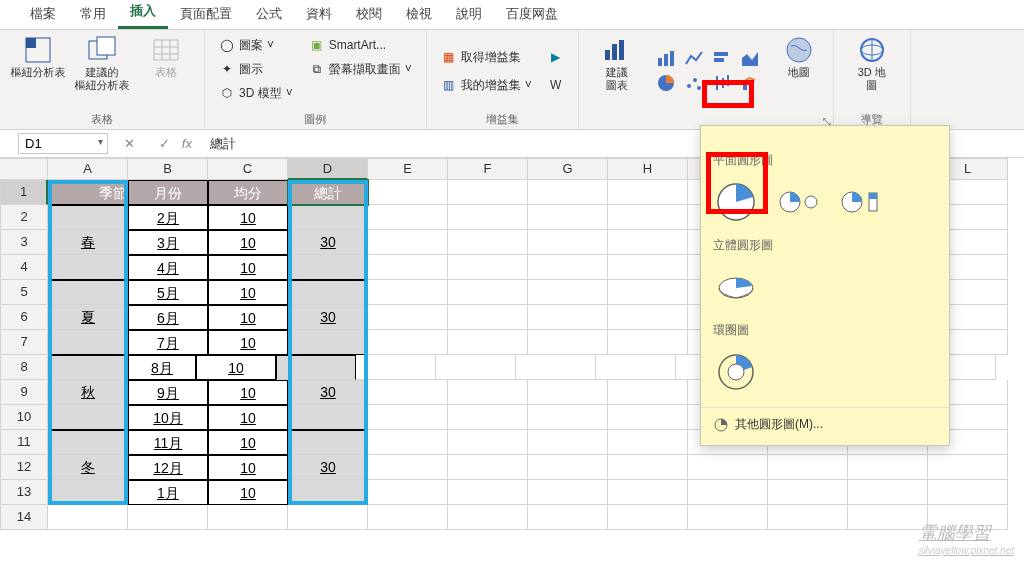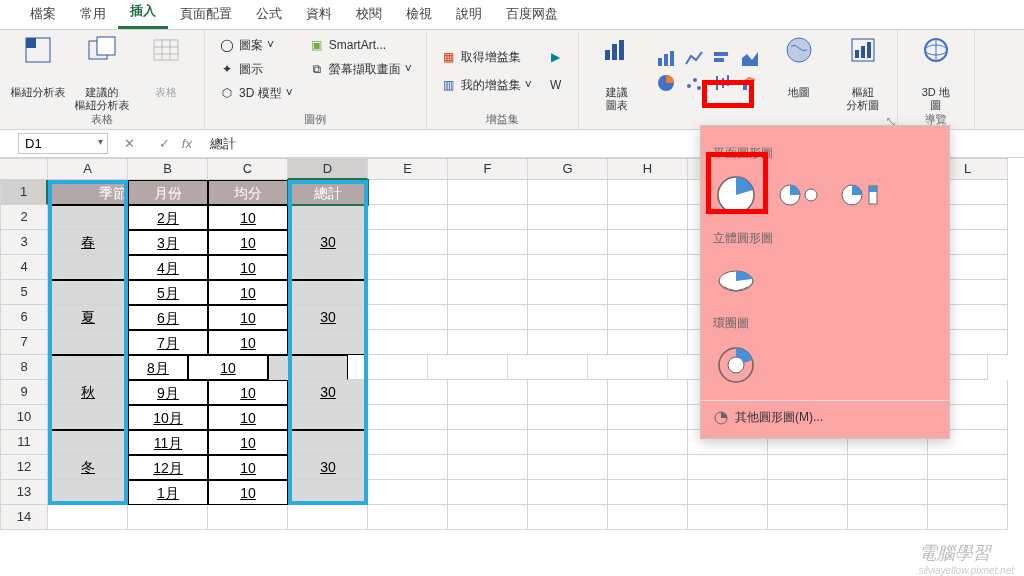--- a/index.html
+++ b/index.html
@@ -6,21 +6,21 @@
     body { background:#fff; width:1024px; height:576px; overflow:hidden; position:relative; font-size:13px; }
     
     .tabs { height:30px; background:#fff; border-bottom:1px solid #d4d4d4; display:flex; align-items:flex-end; padding-left:18px; }
     .tab { padding:6px 12px; color:#444; cursor:pointer;text-align:right; }
     .tab.active { color:#217346; border-bottom:3px solid #217346; font-weight:600; }
     
     .ribbon { height:100px; background:#f3f2f1; border-bottom:1px solid #d4d4d4; display:flex; position:relative; }
     .group { border-right:1px solid #e1dfdd; padding:4px 10px 2px; display:flex; flex-direction:column; align-items:center; justify-content:space-between; }
     .group-title { font-size:11px; color:#666; margin-top:2px; }
     .group-body { display:flex; gap:8px; align-items:flex-start; height:74px; }
-    .big-btn { display:flex; flex-direction:column; align-items:center; width:56px; gap:20px; cursor:pointer; }
+    .big-btn { display:flex; flex-direction:column; align-items:center; width:56px; gap:0; cursor:pointer; }
     .big-btn .ico { width:32px; height:32px; display:flex; align-items:center; justify-content:center; }
     .big-btn span { font-size:11px; text-align:center; line-height:1.2; color:#333; }
     .small-stack { display:flex; flex-direction:column; gap:2px; }
     .small-btn { display:flex; align-items:center; gap:4px; height:22px; padding:0 4px; cursor:pointer; font-size:12px; color:#333; white-space:nowrap; }
     .small-btn .si { width:16px; height:16px; display:inline-flex; align-items:center; justify-content:center; }
     .chart-grid { display:grid; grid-template-columns:repeat(4,26px); grid-auto-rows:22px; gap:2px; }
     .chart-grid .cc { border:1px solid transparent; display:flex; align-items:center; justify-content:center; cursor:pointer; }
     
     .fbar { height:28px; border-bottom:1px solid #d4d4d4; display:flex; align-items:center; font-size:13px; }
     .namebox { width:90px; border:1px solid #c8c6c4; margin:2px 4px 2px 18px; padding:2px 22px 2px 6px; background:#fff; position:relative; }
@@ -45,30 +45,30 @@
     .bThick { border:1px solid #000 !important; }
     .bL { border-left:1px solid #000 !important; }
     .bR { border-right:1px solid #000 !important;text-decoration:underline; }
     .bT { border-top:1px solid #000 !important; }
     .bB { border-bottom:1px solid #000 !important; }
     
     .selcell { outline:2px solid #217346; outline-offset:-1px; position:relative; }
     
     .hlA, .hlD { position:absolute; border:4px solid #29abe2; pointer-events:none; }
     
-    .pie-panel { position:absolute; top:125px; left:700px; width:250px; background:#fca5a5; border:1px solid #c8c6c4; box-shadow:0 4px 12px rgba(0,0,0,.2); padding:17px 0 6px; z-index:5; }
+    .pie-panel { position:absolute; top:125px; left:700px; width:250px; background:#fef9c3; border:1px solid #c8c6c4; box-shadow:0 4px 12px rgba(0,0,0,.2); padding:24px 0 6px; z-index:5; }
     .pp-title { font-size:12px; color:#666; padding:2px 12px 4px; }
     .pp-row { display:flex; gap:16px; padding:6px 12px 10px; }
     .pp-item { width:46px; height:46px; display:flex; align-items:center; justify-content:center; cursor:pointer; border:1px solid transparent; }
     .pp-sep { border-top:1px solid #e1dfdd; margin:2px 0; }
     .pp-more { padding:6px 12px; font-size:12px; color:#333; display:flex; align-items:center; gap:6px; cursor:pointer; }
     
     .redbox1 { position:absolute; border:5px solid #ff0000; pointer-events:none; z-index:6; }
     .redbox2 { position:absolute; border:5px solid #ff0000; pointer-events:none; z-index:6; }
-    .watermark { position:absolute; right:10px; bottom:0; font-family:cursive; font-style:italic; color:#bbb; font-size:18px; pointer-events:none; }
+    .watermark { position:absolute; right:10px; bottom:20px; font-family:cursive; font-style:italic; color:#bbb; font-size:18px; pointer-events:none;text-decoration:underline; }
     .watermark small { display:block; font-size:10px; text-align:right; color:#ccc; }
   </style>
 </head>
 <body>
 
 <div class="tabs" id="tabs">
     <div class="tab">檔案</div>
     <div class="tab">常用</div>
     <div class="tab active">插入</div>
     <div class="tab">頁面配置</div>
@@ -227,32 +227,20 @@
       </div>
       <div class="big-btn">
         <div class="ico">
             <svg width="28" height="28">
               <circle cx="14" cy="14" r="12" fill="#4472c4" opacity=".3"></circle>
               <circle cx="14" cy="14" r="12" fill="none" stroke="#4472c4"></circle>
               <path d="M6 10 Q10 8 14 12 Q18 16 22 14" fill="none" stroke="#4472c4"></path>
             </svg>
           </div>
         <span>地圖</span>
-      </div>
-      <div class="big-btn">
-        <div class="ico">
-            <svg width="28" height="28">
-              <rect x="3" y="3" width="22" height="22" fill="none" stroke="#2b579a"></rect>
-              <rect x="6" y="14" width="4" height="8" fill="#2b579a"></rect>
-              <rect x="12" y="10" width="4" height="12" fill="#2b579a"></rect>
-              <rect x="18" y="6" width="4" height="16" fill="#2b579a"></rect>
-            </svg>
-          </div>
-        <span style="white-space:pre-line">樞紐
-分析圖</span>
       </div>
     </div>
     <div class="group-title" style="position:relative;width:100%;text-align:center">
       <span style="position:absolute;right:-4px;bottom:-1px;font-size:10px;color:#666">⤡</span>
     </div>
   </div>
 
   <div class="group">
     <div class="group-body">
       <div class="big-btn">
@@ -397,21 +385,21 @@
         <div class="cell " style="width: 80px;"></div>
         <div class="cell " style="width: 80px;"></div>
         <div class="cell " style="width: 80px;"></div>
         <div class="cell " style="width: 80px;"></div>
         <div class="cell " style="width: 80px;"></div>
         <div class="cell " style="width: 80px;"></div>
       </div>
       <div class="row">
         <div class="rh">8</div>
         <div class="cell  shaded bL bR bT" style="width: 80px;"></div>
-        <div class="cell  bL bR bT bB" style="width: 60px;">8月</div>
+        <div class="cell  bL bR bT bB" style="width: 68px;">8月</div>
         <div class="cell  bL bR bT bB" style="width: 80px;">10</div>
         <div class="cell  shaded bL bR bT" style="width: 80px;"></div>
         <div class="cell " style="width: 80px;"></div>
         <div class="cell " style="width: 80px;"></div>
         <div class="cell " style="width: 80px;"></div>
         <div class="cell " style="width: 80px;"></div>
         <div class="cell " style="width: 80px;"></div>
         <div class="cell " style="width: 80px;"></div>
         <div class="cell " style="width: 80px;"></div>
         <div class="cell " style="width: 80px;"></div>

